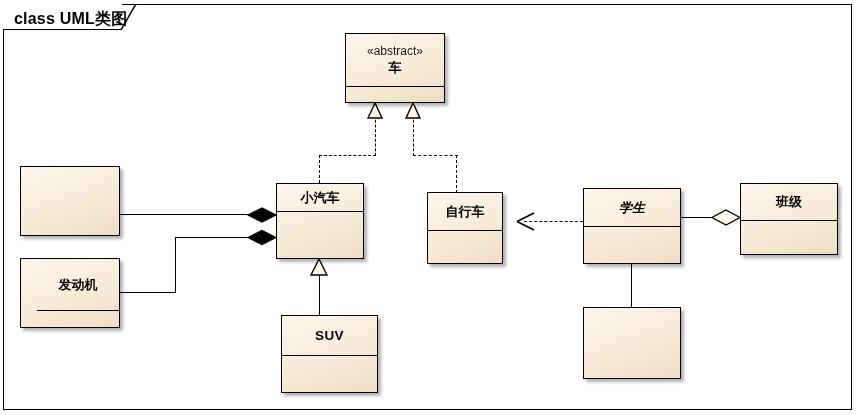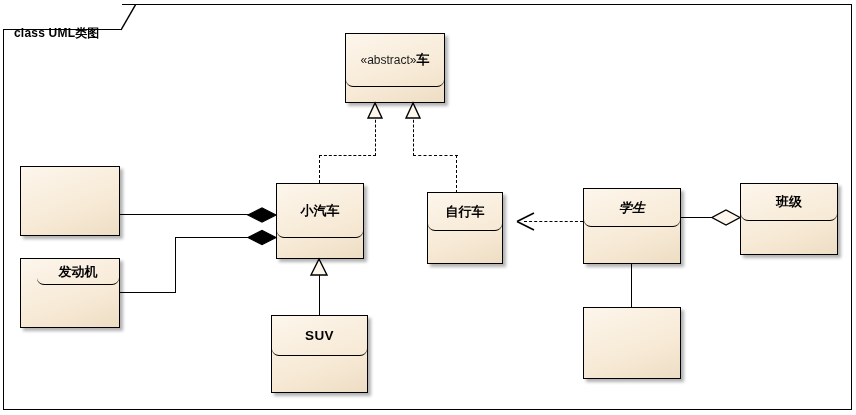--- a/index.html
+++ b/index.html
@@ -53,47 +53,46 @@
     position: absolute;
     left: 118px;
     top: 0;
     width: 16px;
     height: 26px;
     overflow: visible;
   }
   .frame-label {
     position: absolute;
     left: 11px;
-    top: 21px;
-    font-size: 12px;
+    top: 5px;
+    font-size: 16px;
     font-weight: bold;
     color: #000000;
     white-space: nowrap;
     letter-spacing: 0.2px;
   }
   
   .uml-class {
     position: absolute;
     box-sizing: border-box;
     border: 1.4px solid #000000;
     background: linear-gradient(160deg, #fdf6ec 0%, #f7ead6 60%, #eeddc4 100%);
     box-shadow: 3px 3px 3px rgba(0,0,0,0.30);
     z-index: 3;
   }
   .uml-head {
     position: relative;
     box-sizing: border-box;
     border-bottom: 1.4px solid #000000;
     display: flex;
-    flex-direction: row;
+    flex-direction: column;
     align-items: center;
     justify-content: center;
     text-align: center;
     color: #000000;
-    border-radius: 7px;
   }
   .uml-stereotype {
     font-size: 12px;
     line-height: 15px;
     color: #1a1a1a;
     font-weight: normal;
   }
   .uml-name {
     font-size: 13px;
     line-height: 18px;
@@ -198,34 +197,34 @@
       <div class="uml-name">车</div>
     </div>
     <div class="uml-body" style="height:15px;"></div>
   </div>
 
   <div class="uml-class" style="left:20px; top:166px; width:100px; height:70px;">
     <div class="uml-body" style="height:33px;"></div>
   </div>
 
   <div class="uml-class" style="left:20px; top:258px; width:100px; height:70px;">
-    <div class="uml-head" style="height:26px;margin-left:16px;">
+    <div class="uml-head" style="height:52px;margin-left:16px;">
       <div class="uml-name">发动机</div>
     </div>
     <div class="uml-body" style="height:33px;"></div>
   </div>
 
   <div class="uml-class" style="left:276px; top:183px; width:88px; height:76px;">
-    <div class="uml-head" style="height:54px;align-items:center;">
+    <div class="uml-head" style="height:28px;align-items:center;">
       <div class="uml-name">小汽车</div>
     </div>
     <div class="uml-body" style="height:34px;"></div>
   </div>
 
-  <div class="uml-class" style="left:271px; top:315px; width:97px; height:78px;">
+  <div class="uml-class" style="left:281px; top:315px; width:97px; height:78px;">
     <div class="uml-head" style="height:40px;">
       <div class="uml-name latin">SUV</div>
     </div>
     <div class="uml-body" style="height:36px;"></div>
   </div>
 
   <div class="uml-class" style="left:427px; top:192px; width:76px; height:72px;">
     <div class="uml-head" style="height:38px;">
       <div class="uml-name">自行车</div>
     </div>

